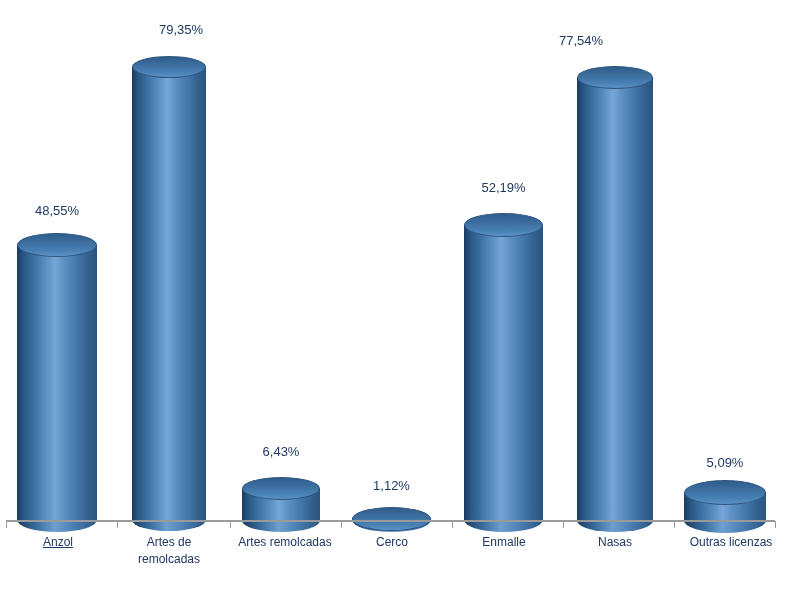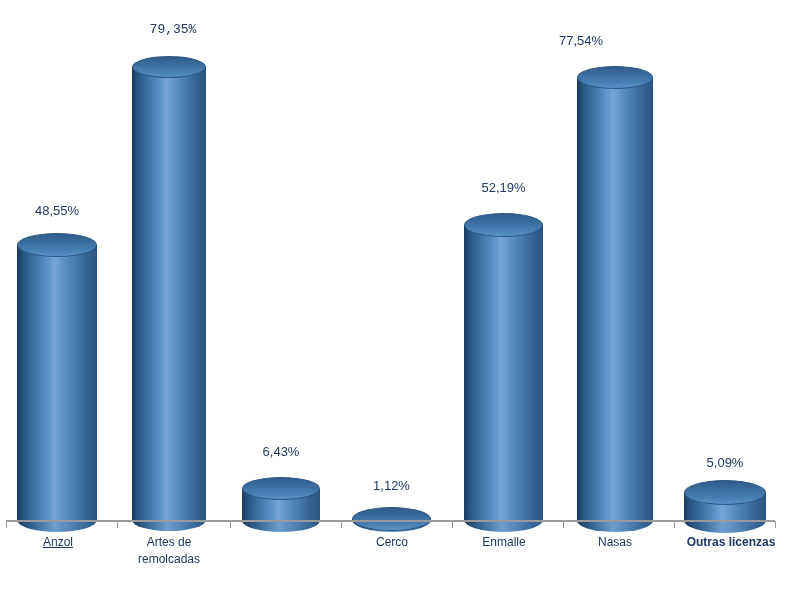--- a/index.html
+++ b/index.html
@@ -127,21 +127,21 @@
         <div class="bar-bottom" style="top: 275px; height: 24px;"></div>
         <div class="bar-body" style="top: 12px; height: 275px;"></div>
         <div class="bar-top" style="top: 0px; height: 24px;"></div>
       </div>
       <div class="data-label" style="left: 17px; top: 203px; width: 80px;">48,55%</div>
       <div class="bar" title="Artes de marisqueo: 79,35%" style="left: 132px; top: 56px; width: 74px; height: 464px;">
         <div class="bar-bottom" style="top: 453px; height: 22px;"></div>
         <div class="bar-body" style="top: 11px; height: 453px;"></div>
         <div class="bar-top" style="top: 0px; height: 22px;"></div>
       </div>
-      <div class="data-label" style="left: 136px; top: 22px; width: 74px; font-family: Liberation Mono, monospace;">79,35%</div>
+      <div class="data-label" style="left: 144px; top: 22px; width: 74px;">79,35%</div>
       <div class="bar" title="Artes remolcadas ou haladas á man: 6,43%" style="left: 242px; top: 477px; width: 78px; height: 43px;">
         <div class="bar-bottom" style="top: 31.5px; height: 23px;"></div>
         <div class="bar-body" style="top: 11.5px; height: 31.5px;"></div>
         <div class="bar-top" style="top: 0px; height: 23px;"></div>
       </div>
       <div class="data-label" style="left: 242px; top: 444px; width: 78px;">6,43%</div>
       <div class="bar" title="Cerco: 1,12%" style="left: 352px; top: 507px; width: 79px; height: 13px;">
         <div class="bar-bottom" style="top: 1px; height: 24px;"></div>
         <div class="bar-body" style="top: 12px; height: 1px;"></div>
         <div class="bar-top" style="top: 0px; height: 24px;"></div>
@@ -172,31 +172,32 @@
   <div id="cat-label-layer">
 
   <div class="cat-label" style="left: 2px; top: 534px; width: 112px; text-decoration: underline;">
         <span>Anzol</span>
       </div>
       <div class="cat-label" style="left: 113px; top: 534px; width: 112px;">
         <span>Artes de</span>
         <span>remolcadas</span>
       </div>
       <div class="cat-label" style="left: 225px; top: 534px; width: 120px;">
+        <span>Artes remolcadas</span>
       </div>
       <div class="cat-label" style="left: 336px; top: 534px; width: 112px;">
         <span>Cerco</span>
       </div>
       <div class="cat-label" style="left: 448px; top: 534px; width: 112px;">
         <span>Enmalle</span>
       </div>
       <div class="cat-label" style="left: 557px; top: 534px; width: 116px;">
         <span>Nasas</span>
       </div>
-      <div class="cat-label" style="left: 669px; top: 534px; width: 124px; font-weight: bold;">
+      <div class="cat-label" style="left: 669px; top: 534px; width: 124px;">
         <span>Outras licenzas</span>
       </div>
     </div>
 
 <div class="axis-tick" style="left: 6px;"></div>
     <div class="axis-tick" style="left: 117px;"></div>
     <div class="axis-tick" style="left: 230px;"></div>
     <div class="axis-tick" style="left: 341px;"></div>
     <div class="axis-tick" style="left: 452px;"></div>
     <div class="axis-tick" style="left: 563px;"></div>

